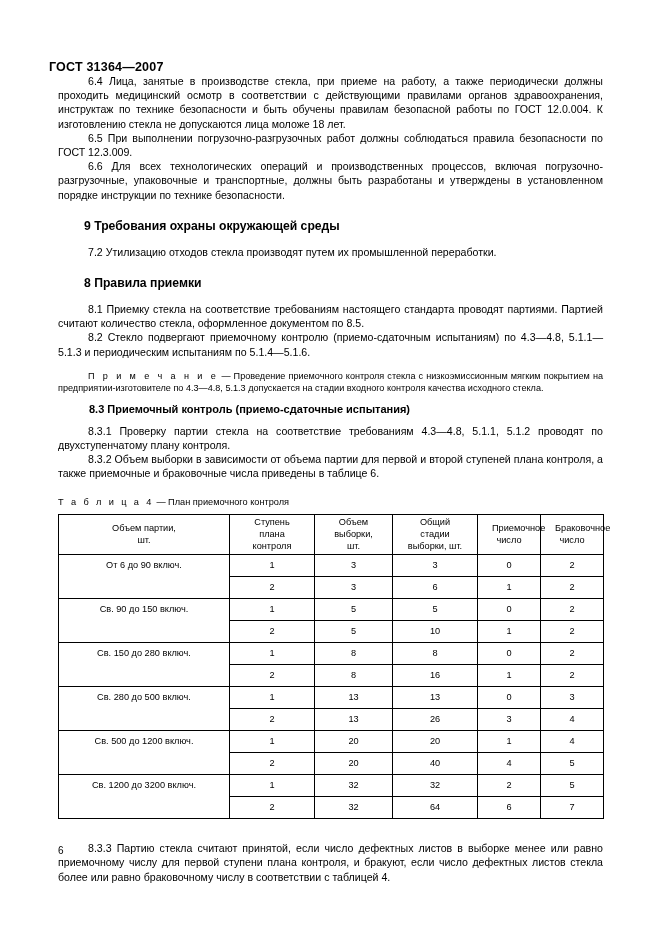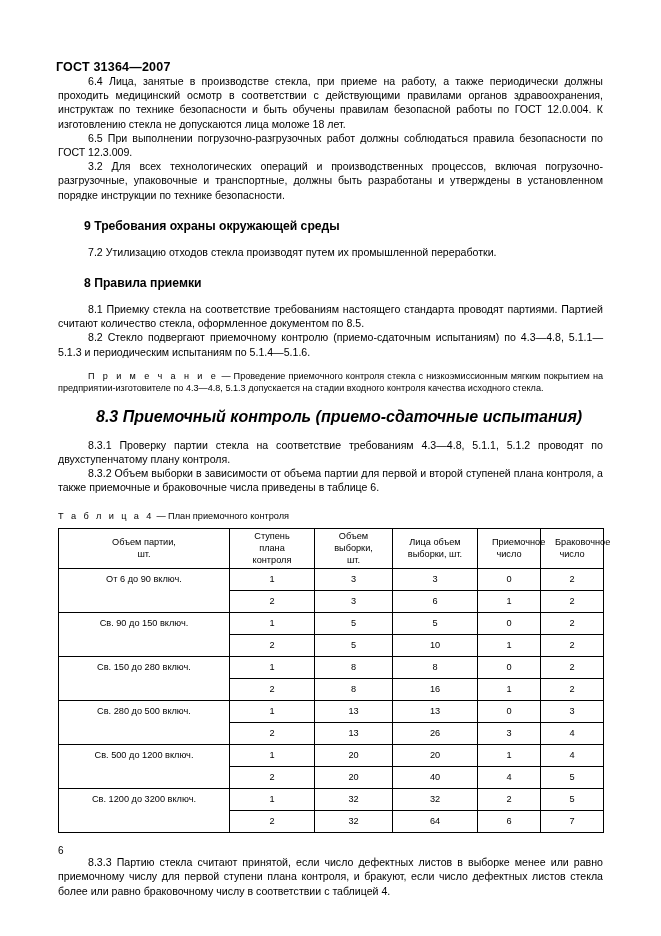--- a/index.html
+++ b/index.html
@@ -19,21 +19,21 @@
     position: absolute;
     inset: 0;
     width: 661px;
     height: 936px;
     overflow: hidden;
   }
 
   
   .doc-header {
     position: absolute;
-    left: 56px;
+    left: 49px;
     top: 60px;
     font-size: 12.5px;
     font-weight: bold;
     letter-spacing: 0.2px;
   }
 
   
   .content {
     position: absolute;
     left: 58px;
@@ -56,26 +56,25 @@
 
   h2.sec-head {
     margin: 0;
     font-size: 12.2px;
     font-weight: bold;
     text-indent: 0;
     padding-left: 26px;
     line-height: 16px;
   }
   h3.sub-head {
-    margin: 8px;
-    font-size: 16px;
+    margin: 1px;
+    font-size: 11px;
     font-weight: bold;
     padding-left: 30px;
     line-height: 15px;
-    font-style: italic;
   }
 
   p.note {
     margin: 0;
     font-size: 9.1px;
     line-height: 12.4px;
     text-align: justify;
     text-indent: 30px;
   }
   .sp {
@@ -139,21 +138,21 @@
 <body>
 
 <div class="page">
 
   <div class="doc-header">ГОСТ 31364—2007</div>
 
   <div class="content">
 
     <p class="para">6.4  Лица, занятые в производстве стекла, при приеме на работу, а также периодически должны проходить медицинский осмотр в соответствии с действующими правилами органов здравоохранения, инструктаж по технике безопасности и быть обучены правилам безопасной работы по ГОСТ 12.0.004. К изготовлению стекла не допускаются лица моложе 18 лет.</p>
     <p class="para">6.5  При выполнении погрузочно-разгрузочных работ должны соблюдаться правила безопасности по ГОСТ 12.3.009.</p>
-    <p class="para">3.2  Для всех технологических операций и производственных процессов, включая погрузочно-разгрузочные, упаковочные и транспортные, должны быть разработаны и утверждены в установленном порядке инструкции по технике безопасности.</p>
+    <p class="para">6.6  Для всех технологических операций и производственных процессов, включая погрузочно-разгрузочные, упаковочные и транспортные, должны быть разработаны и утверждены в установленном порядке инструкции по технике безопасности.</p>
 
     <div class="gap-l"></div>
     <h2 class="sec-head">9  Требования охраны окружающей среды</h2>
     <div class="gap-m"></div>
 
     <p class="para">7.2  Утилизацию отходов стекла производят путем их промышленной переработки.</p>
 
     <div class="gap-l"></div>
     <h2 class="sec-head">8  Правила приемки</h2>
     <div class="gap-m"></div>
@@ -192,21 +191,21 @@
           </th>
           <th>
             <span>Ступень плана</span><br>
             <span>контроля</span>
           </th>
           <th>
             <span>Объем выборки,</span><br>
             <span>шт.</span>
           </th>
           <th>
-            <span>Лица объем</span><br>
+            <span>Общий стадии</span><br>
             <span>выборки, шт.</span>
           </th>
           <th>
             <span>Приемочное</span><br>
             <span>число</span>
           </th>
           <th>
             <span>Браковочное</span><br>
             <span>число</span>
           </th>

